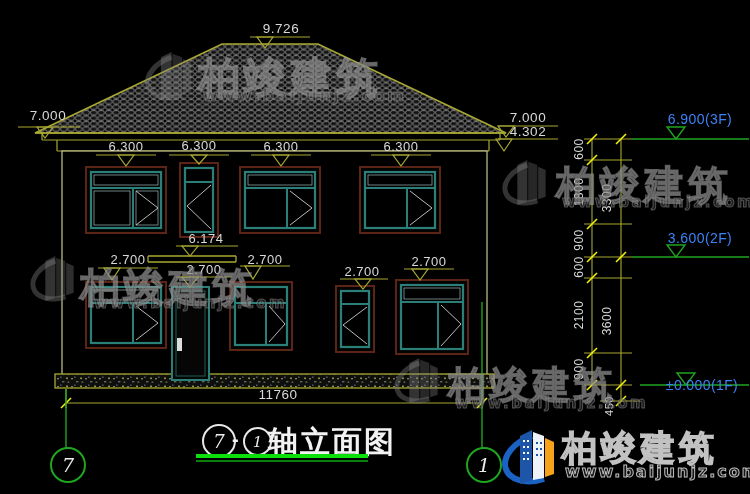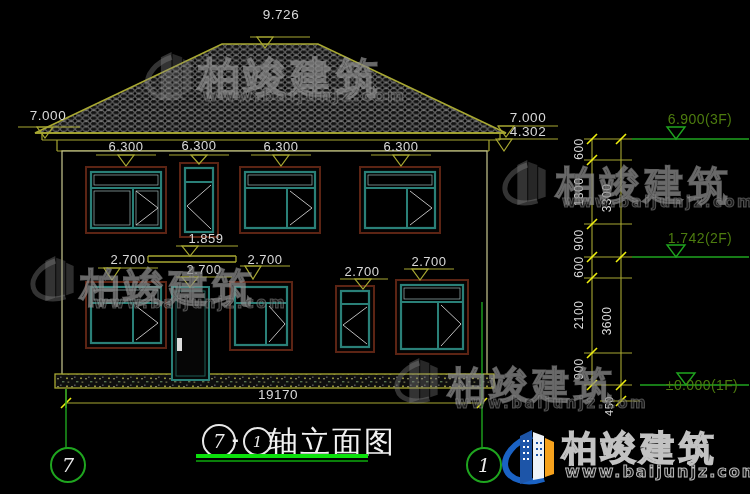--- a/index.html
+++ b/index.html
@@ -5,27 +5,27 @@
   html,body{margin:0;padding:0;background:#000;}
   .stage{position:relative;width:750px;height:494px;background:#000;overflow:hidden;
          font-family:"Liberation Sans",sans-serif;}
   svg{display:block;}
   .abs{position:absolute;}
   .dim{position:absolute;color:#d9d9d9;font-size:13px;letter-spacing:.5px;white-space:nowrap;
        transform:translate(-50%,-50%);font-family:"Liberation Sans",sans-serif;}
   .dim.big{font-size:13.5px;}
   .dim.rot{transform:translate(-50%,-50%) rotate(-90deg);font-size:12px;}
   .dim.rot.small{font-size:11px;}
-  .level{position:absolute;color:#4d7c0f;font-size:14px;letter-spacing:.4px;white-space:nowrap;
+  .level{position:absolute;color:#3b82f6;font-size:14px;letter-spacing:.4px;white-space:nowrap;
          transform:translate(-50%,-50%);}
   .bubble{position:absolute;border-radius:50%;display:flex;align-items:center;justify-content:center;
           color:#ececec;font-family:"DejaVu Serif",serif;font-style:italic;}
   .bubble.green{border:2px solid #1fa51f;}
   .bubble.white{border:2px solid #e8e8e8;}
-  .title-text{position:absolute;color:#f2f2f2;font-weight:normal;font-size:30px;letter-spacing:2px;
+  .title-text{position:absolute;color:#f2f2f2;font-weight:bold;font-size:30px;letter-spacing:2px;
               font-family:"DejaVu Sans",sans-serif;white-space:nowrap;}
   .title-dash{position:absolute;color:#f2f2f2;font-weight:bold;font-size:20px;}
   .underline1{position:absolute;background:#0ce00c;height:4px;}
   .underline2{position:absolute;background:#0a7f0a;height:2px;}
   .wm-brand{position:absolute;font-family:"DejaVu Sans",sans-serif;font-weight:bold;white-space:nowrap;
             color:rgba(70,70,70,.45);-webkit-text-stroke:1.3px rgba(165,165,165,.55);letter-spacing:4px;}
   .wm-url{position:absolute;font-family:"DejaVu Sans",sans-serif;font-weight:bold;white-space:nowrap;
           color:rgba(60,60,60,.45);-webkit-text-stroke:1px rgba(150,150,150,.5);letter-spacing:2.5px;}
   .logo-brand{position:absolute;font-family:"DejaVu Sans",sans-serif;font-weight:bold;white-space:nowrap;
               color:#141414;-webkit-text-stroke:1.4px #c2c2c2;font-size:35px;letter-spacing:4px;}
@@ -259,52 +259,52 @@
       <rect x="44" y="18" width="2" height="2"></rect>
           <rect x="48" y="18" width="2" height="2"></rect>
       <rect x="44" y="24" width="2" height="2"></rect>
           <rect x="48" y="24" width="2" height="2"></rect>
       <rect x="44" y="30" width="2" height="2"></rect>
           <rect x="48" y="30" width="2" height="2"></rect>
     </g>
   </g>
 </svg>
 
-<div class="dim big" style="left:281px;top:14px">9.726</div>
+<div class="dim big" style="left:281px;top:28px">9.726</div>
 <div class="dim big" style="left:48px;top:115px">7.000</div>
 <div class="dim big" style="left:528px;top:117px">7.000</div>
 <div class="dim big" style="left:528px;top:131px">4.302</div>
 
 <div class="dim" style="left:126px;top:146px">6.300</div>
 <div class="dim" style="left:199px;top:145px">6.300</div>
 <div class="dim" style="left:281px;top:146px">6.300</div>
 <div class="dim" style="left:401px;top:146px">6.300</div>
 
-<div class="dim" style="left:206px;top:238px">1.859</div>
+<div class="dim" style="left:206px;top:238px">6.174</div>
 
 <div class="dim" style="left:128px;top:259px">2.700</div>
 <div class="dim" style="left:204px;top:269px">2.700</div>
 <div class="dim" style="left:265px;top:259px">2.700</div>
 <div class="dim" style="left:362px;top:271px">2.700</div>
 <div class="dim" style="left:429px;top:261px">2.700</div>
 
-<div class="dim big" style="left:278px;top:394px">19170</div>
+<div class="dim big" style="left:278px;top:394px">11760</div>
 
 <div class="dim rot" style="left:579px;top:149px">600</div>
 <div class="dim rot" style="left:579px;top:192px">1800</div>
 <div class="dim rot" style="left:579px;top:240px">900</div>
 <div class="dim rot" style="left:579px;top:267px">600</div>
 <div class="dim rot" style="left:579px;top:315px">2100</div>
 <div class="dim rot" style="left:579px;top:369px">900</div>
 <div class="dim rot" style="left:607px;top:198px">3300</div>
 <div class="dim rot" style="left:607px;top:321px">3600</div>
 <div class="dim rot small" style="left:609px;top:406px">450</div>
 
 <div class="level" style="left:700px;top:119px">6.900(3F)</div>
-<div class="level" style="left:700px;top:238px">1.742(2F)</div>
+<div class="level" style="left:700px;top:238px">3.600(2F)</div>
 <div class="level" style="left:702px;top:385px">±0.000(1F)</div>
 
 <div class="bubble green" style="left:50px;top:447px;width:32px;height:32px;font-size:19px">7</div>
 <div class="bubble green" style="left:466px;top:447px;width:32px;height:32px;font-size:19px">1</div>
 
 <div class="bubble white" style="left:202px;top:424px;width:30px;height:30px;font-size:18px">7</div>
 <div class="title-dash" style="left:232px;top:428px">-</div>
 <div class="bubble white" style="left:243px;top:427px;width:25px;height:25px;font-size:15px">1</div>
 <div class="title-text" style="left:268px;top:422px">轴立面图</div>
 <div class="underline1" style="left:196px;top:454px;width:172px"></div>

